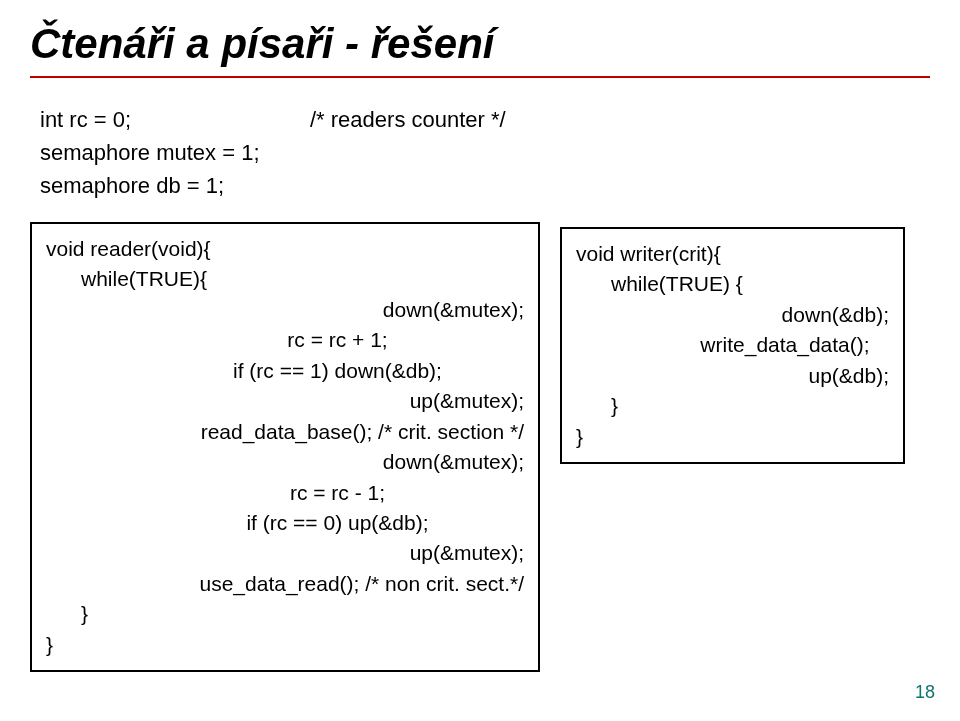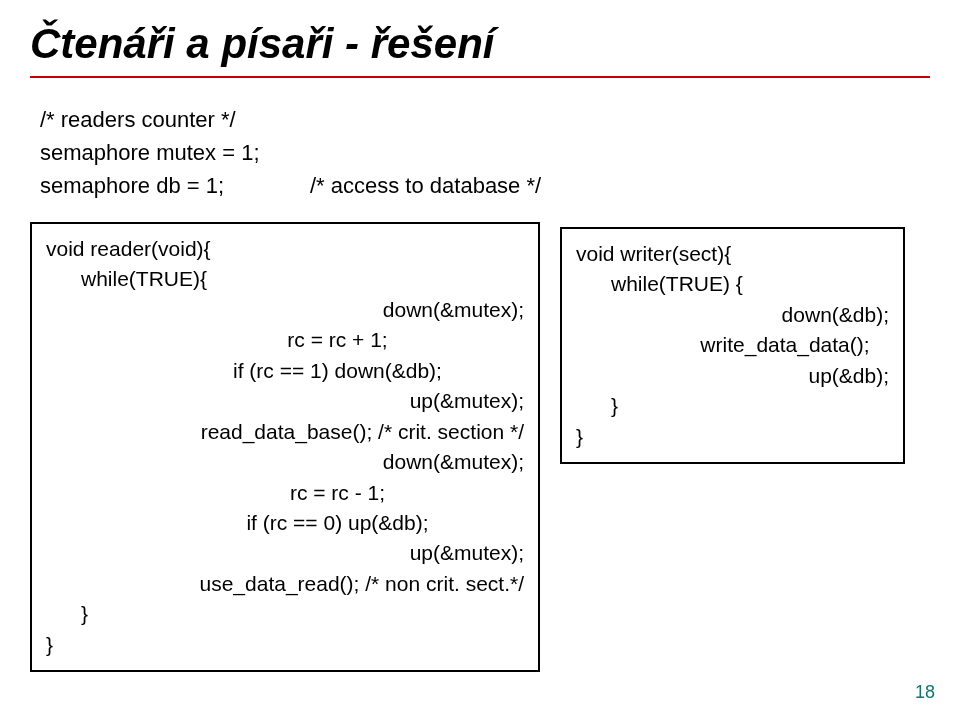--- a/index.html
+++ b/index.html
@@ -57,28 +57,28 @@
     }
   </style>
 </head>
 <body>
 
 <div class="title">Čtenáři a písaři - řešení</div>
 <div class="title-underline"></div>
 
 <div class="decl-block">
   <div class="decl-row">
+    <span class="decl-left">int rc = 0;</span>
     <span class="decl-right">/* readers counter */</span>
   </div>
   <div class="decl-row">
     <span>semaphore mutex = 1;</span>
   </div>
   <div class="decl-row">
     <span class="decl-left">semaphore db = 1;</span>
-    <span class="decl-right">/* access to database */</span>
   </div>
 </div>
 
 <div class="boxes-row">
   <div class="code-box box-left">
     <div>void reader(void){</div>
     <div class="ind1">while(TRUE){</div>
     <div class="ind2">down(&amp;mutex);</div>
     <div class="ind3">rc = rc + 1;</div>
     <div class="ind3">if (rc == 1) down(&amp;db);</div>
@@ -87,21 +87,21 @@
     <div class="ind2">down(&amp;mutex);</div>
     <div class="ind3">rc = rc - 1;</div>
     <div class="ind3">if (rc == 0) up(&amp;db);</div>
     <div class="ind2">up(&amp;mutex);</div>
     <div class="ind2">use_data_read(); /* non crit. sect.*/</div>
     <div class="ind1">}</div>
     <div>}</div>
   </div>
 
   <div class="code-box box-right">
-    <div>void writer(sect){</div>
+    <div>void writer(crit){</div>
     <div class="ind1">while(TRUE) {</div>
     <div class="ind2">down(&amp;db);</div>
     <div class="ind3">write_data_data();</div>
     <div class="ind2">up(&amp;db);</div>
     <div class="ind1">}</div>
     <div>}</div>
   </div>
 </div>
 
 <div class="page-num">18</div>

